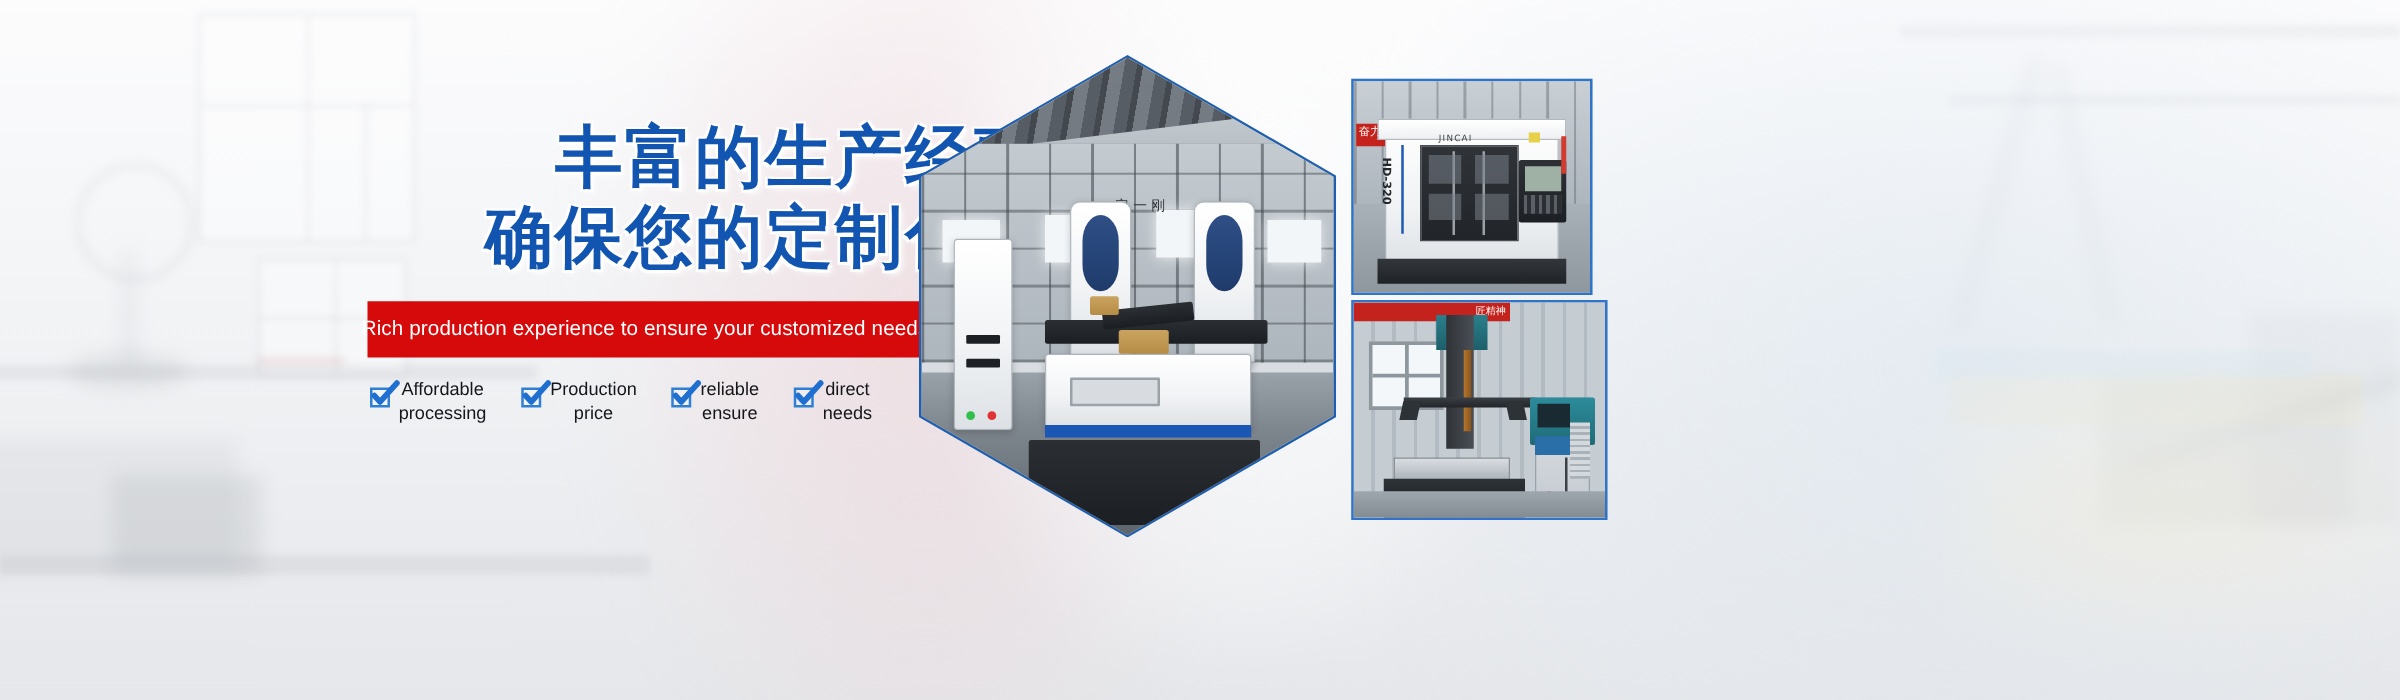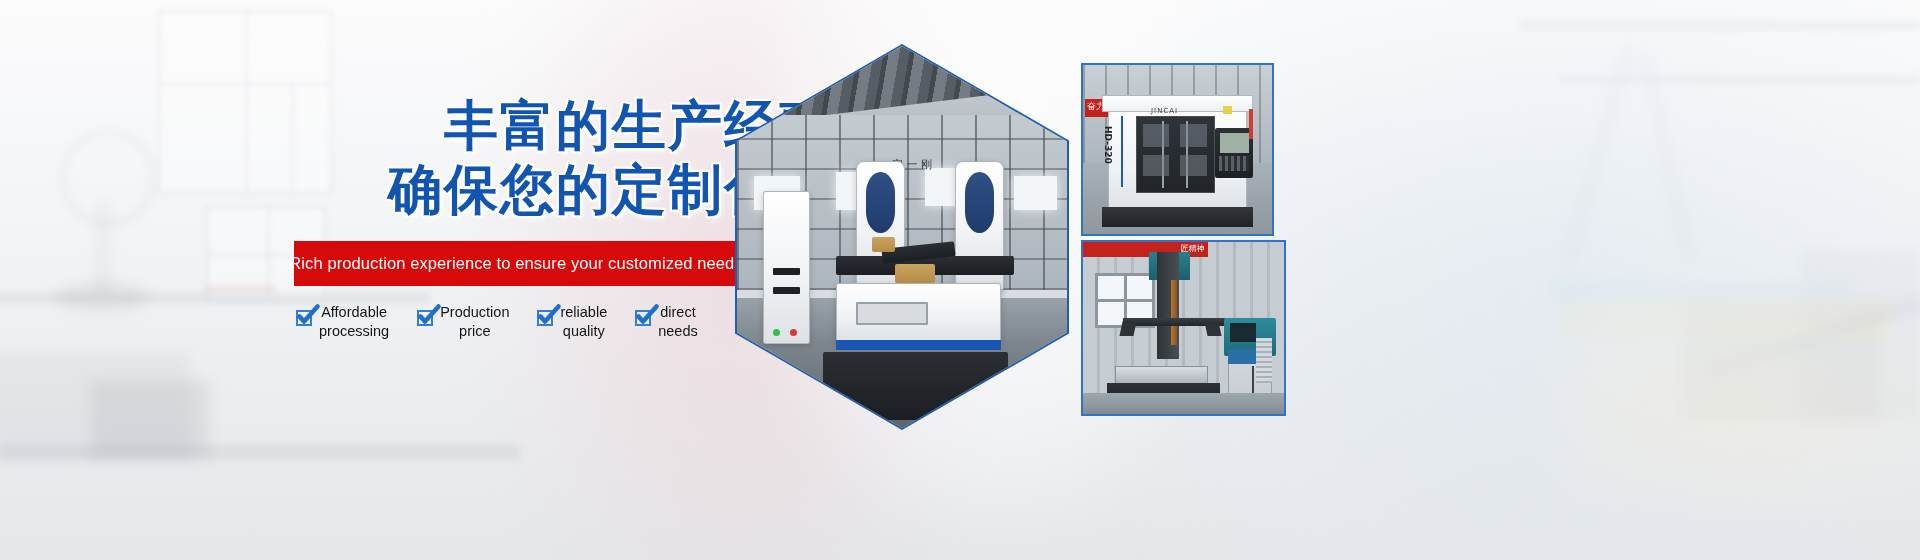--- a/index.html
+++ b/index.html
@@ -421,21 +421,21 @@
 price</span>
     </div>
 
     <div class="feat">
       <span class="chk">
         <svg viewBox="0 0 24 24" aria-hidden="true">
           <path d="M3.5 11.5 L8 16.5 L21.5 1.5" fill="none" stroke="#1f6fd0" stroke-width="4.6" stroke-linecap="round" stroke-linejoin="round"></path>
         </svg>
       </span>
       <span class="feat-label">reliable
-quality</span>
+ensure</span>
     </div>
 
     <div class="feat">
       <span class="chk">
         <svg viewBox="0 0 24 24" aria-hidden="true">
           <path d="M3.5 11.5 L8 16.5 L21.5 1.5" fill="none" stroke="#1f6fd0" stroke-width="4.6" stroke-linecap="round" stroke-linejoin="round"></path>
         </svg>
       </span>
       <span class="feat-label">direct
 needs</span>

